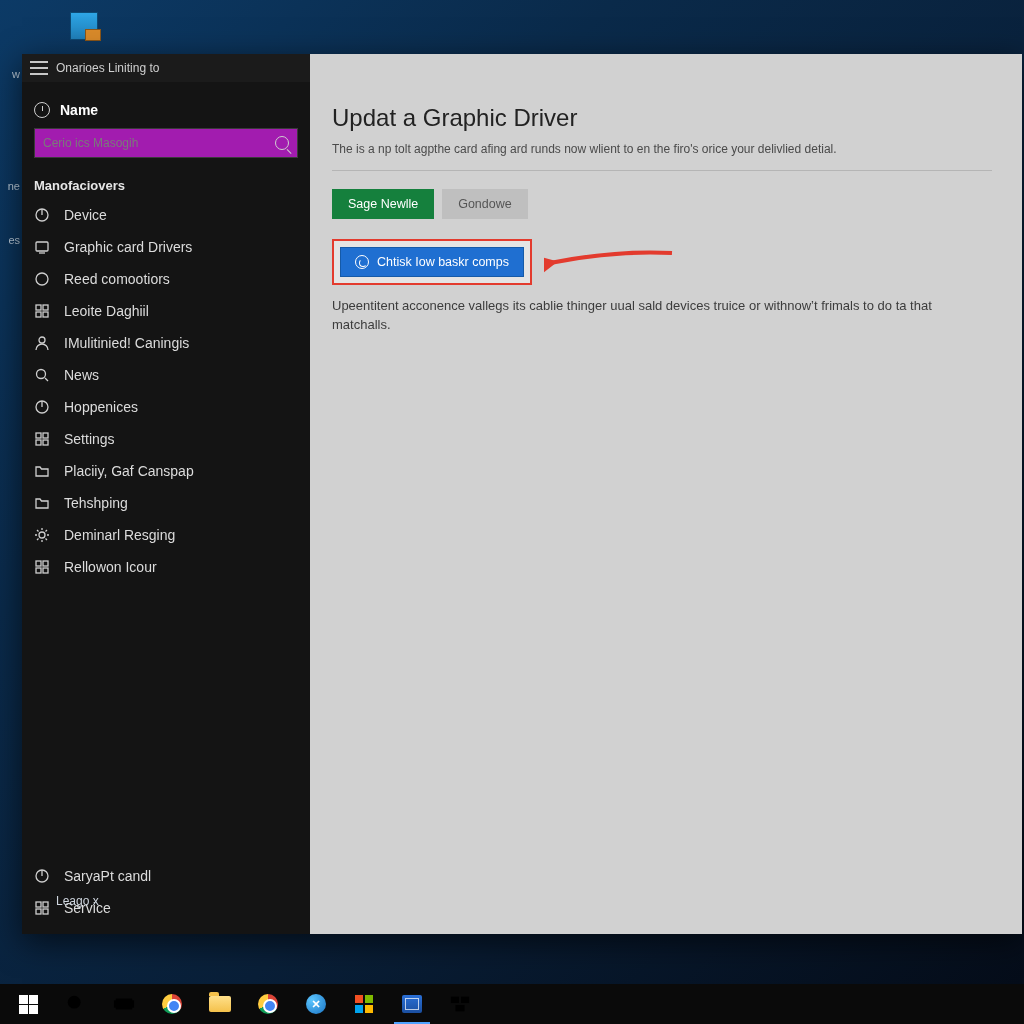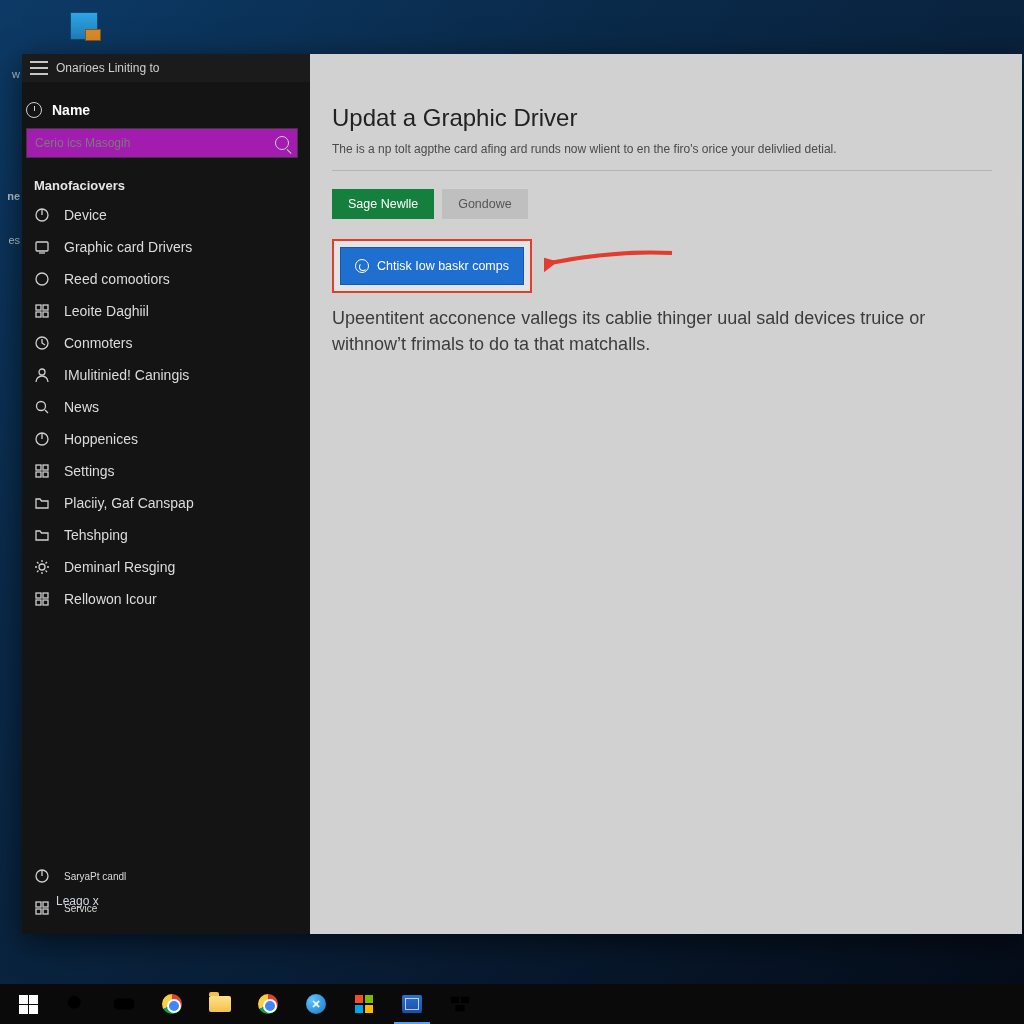--- a/index.html
+++ b/index.html
@@ -84,21 +84,21 @@
   .win-controls .close-x svg { width:10px; height:10px; }
 
   
   .sidebar {
     width: 288px; height: 100%;
     background: #141414;
     padding-top: 28px;
     color: #dcdcdc;
     display: flex; flex-direction: column;
   }
-  .sidebar .section-top { padding: 14px 12px 0 4px; }
+  .sidebar .section-top { padding: 14px 12px 0 12px; }
   .sidebar .name-row {
     display: flex; align-items: center; gap: 10px;
     font-size: 14px; font-weight: 600; color: #fff;
     padding: 6px 0 10px 0;
   }
   .sidebar .name-row .clock {
     width: 16px; height: 16px; border: 1.5px solid #cfcfcf; border-radius: 50%;
     position: relative;
   }
   .sidebar .name-row .clock::after {
@@ -139,21 +139,21 @@
     cursor: pointer;
     min-height: 32px;
   }
   .nav-list .ic {
     width: 16px; height: 16px; flex-shrink: 0;
     display: flex; align-items: center; justify-content: center;
   }
   .nav-list .ic svg { width: 16px; height: 16px; stroke: #cfcfcf; fill: none; stroke-width: 1.3; }
 
   .sidebar-bottom { margin-top: auto; padding-bottom: 10px; }
-  .sidebar-bottom .nav-list li { font-size: 10px; }
+  .sidebar-bottom .nav-list li { font-size: 14px; }
 
   
   .content {
     flex: 1; height: 100%;
     background: #d1d1d1;
     padding: 50px 30px 20px 22px;
     color: #333;
     position: relative;
   }
   .content h1 {
@@ -182,42 +182,42 @@
   .highlight-wrap {
     border: 2px solid #e33b2e;
     padding: 6px;
     display: inline-block;
     background: #e4e4e4;
     position: relative;
   }
   .btn.blue {
     background: #1f6fd1; color: #fff;
     border: 1px solid #155aa8;
-    height: 38px; padding: 0 14px;
+    height: 30px; padding: 0 14px;
     display: inline-flex; align-items: center; gap: 8px;
   }
   .btn.blue .circ {
     width: 14px; height: 14px; border: 1.4px solid #fff; border-radius: 50%;
     position: relative;
   }
   .btn.blue .circ::after {
     content:""; position:absolute; top:3px; left:3px; width:6px; height:6px; border:1.4px solid #fff; border-radius:50%; border-right-color:transparent; border-top-color:transparent;
   }
 
   .arrow-annot {
     position: absolute;
     top: 4px; left: 210px;
     width: 130px; height: 30px;
     pointer-events: none;
   }
   .arrow-annot svg { width: 100%; height: 100%; }
 
   .desc-text {
     margin-top: 12px;
-    font-size: 18px;
+    font-size: 13px;
     color: #3c3c3c;
     max-width: 660px;
     line-height: 1.45;
   }
 
   
   .under-label {
     position: absolute;
     top: 894px; left: 56px;
     font-size: 12px; color: #cfd6df;
@@ -265,21 +265,21 @@
 </style>
 </head>
 <body>
 
 <div class="desktop-icon">
   <div class="icon-box"></div>
 </div>
 
 <div id="left-frags">
     <div class="left-frag" style="top: 66px;">w</div>
-    <div class="left-frag" style="top: 188px; font-weight: bold;">ne</div>
+    <div class="left-frag" style="top: 178px;">ne</div>
     <div class="left-frag" style="top: 232px;">es</div>
     <div class="left-frag" style="top: 248px; margin-left: 8px;">li</div>
   </div>
 
 <div class="app-window">
 
   <div class="titlebar">
     <div class="hamburger">
       <span></span>
         <span></span>
@@ -336,28 +336,20 @@
           </span>
           <span>Reed comootiors</span>
         </li>
         <li>
           <span class="ic">
             <svg viewBox="0 0 16 16">
               <use href="#i-grid"></use>
             </svg>
           </span>
           <span>Leoite Daghiil</span>
-        </li>
-        <li>
-          <span class="ic">
-            <svg viewBox="0 0 16 16">
-              <use href="#i-clock"></use>
-            </svg>
-          </span>
-          <span>Conmoters</span>
         </li>
         <li>
           <span class="ic">
             <svg viewBox="0 0 16 16">
               <use href="#i-person"></use>
             </svg>
           </span>
           <span>IMulitinied! Caningis</span>
         </li>
         <li>

